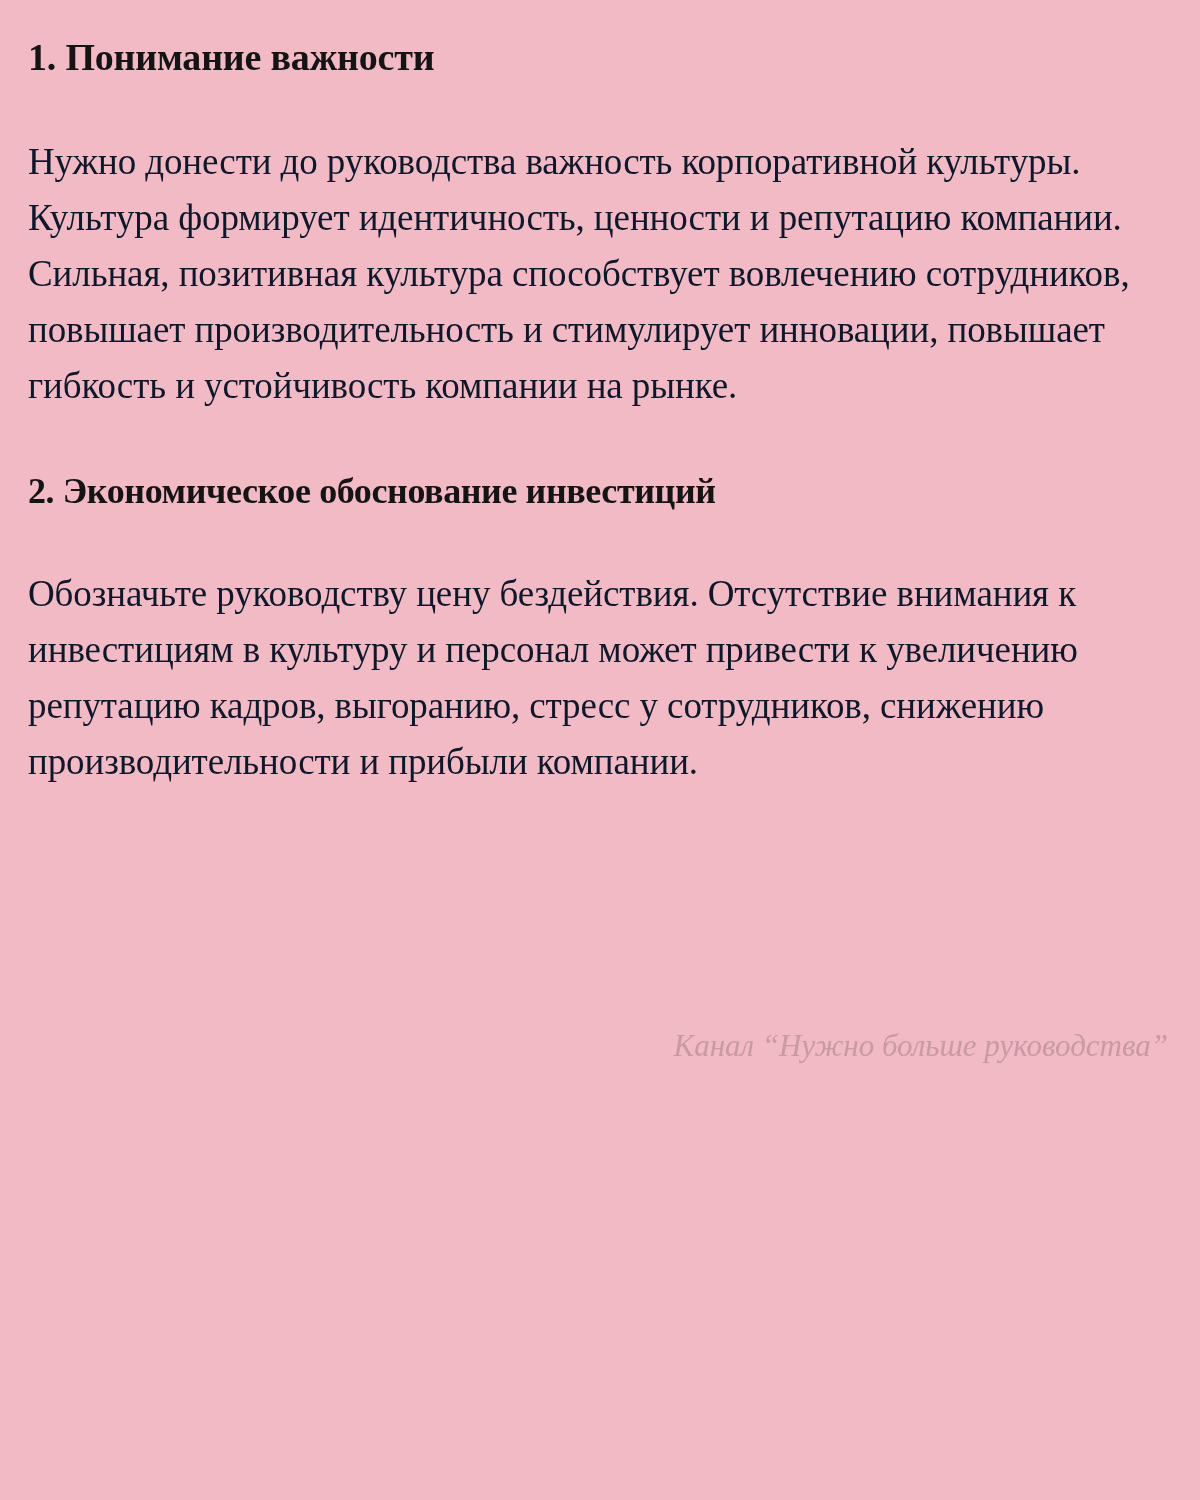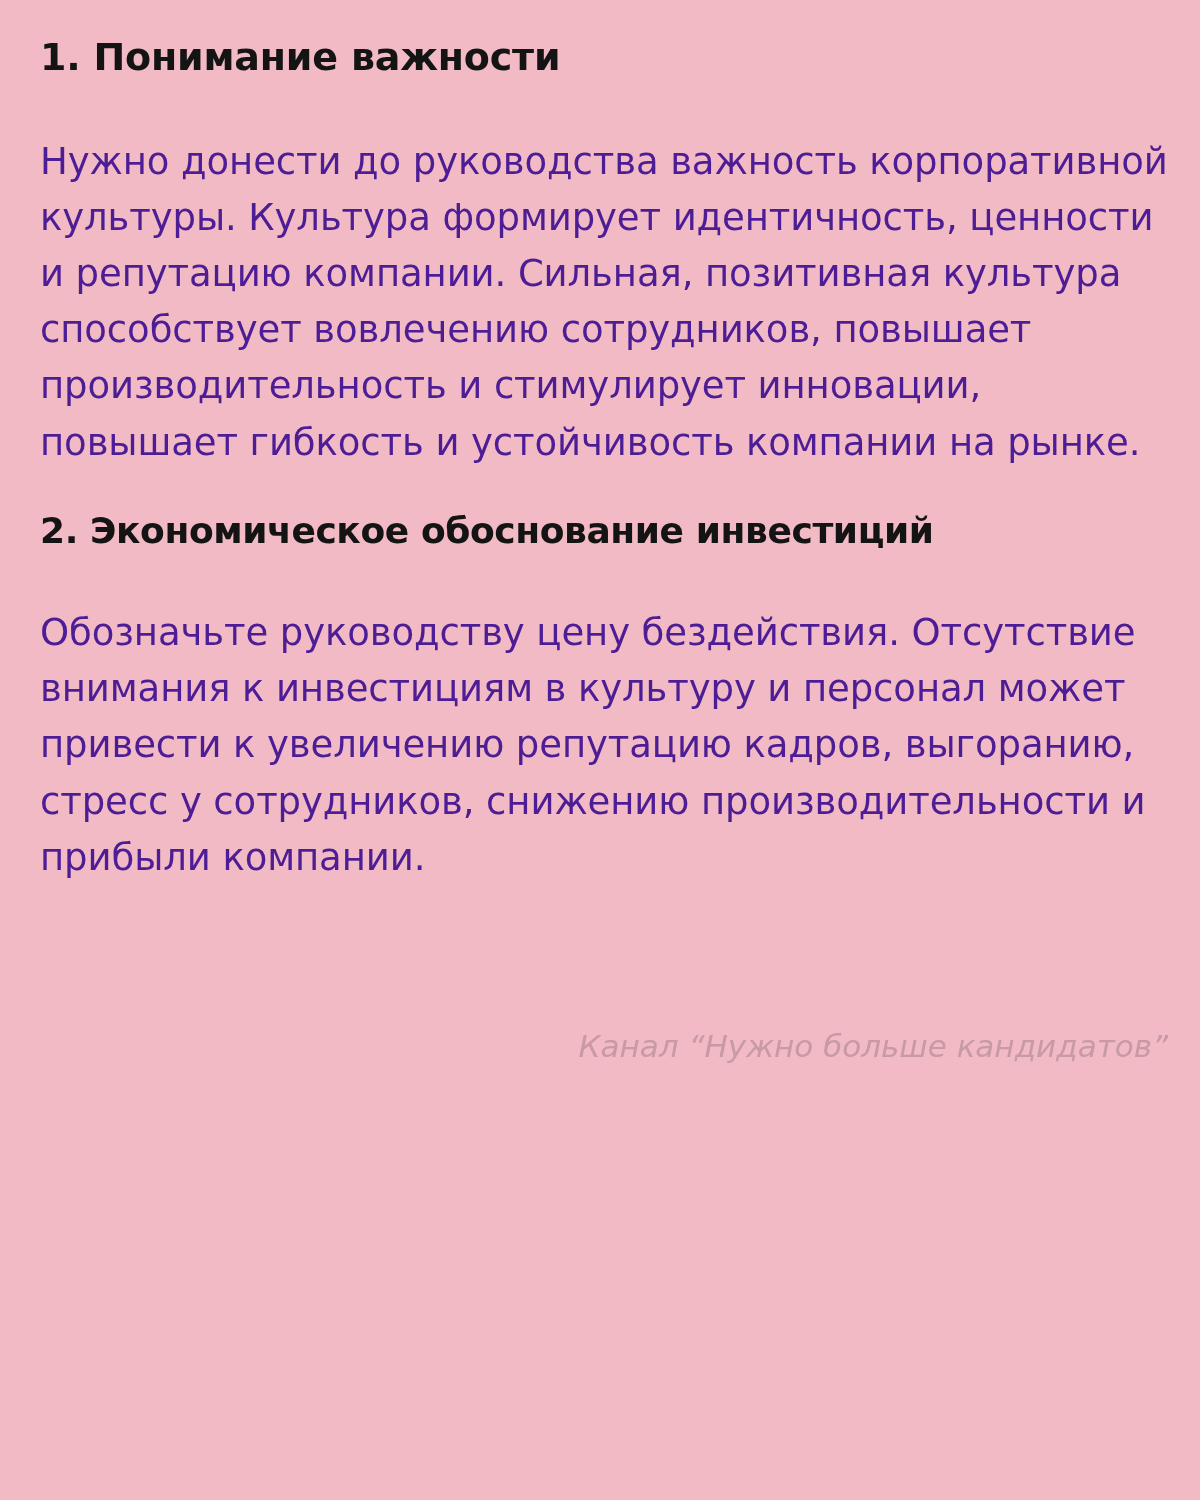--- a/index.html
+++ b/index.html
@@ -11,47 +11,48 @@
     height: 1500px;
     background: #f2bac4;
     font-family: "DejaVu Sans", "Liberation Sans", sans-serif;
     overflow: hidden;
   }
   .page {
     position: relative;
     width: 1200px;
     height: 1076px;
     box-sizing: border-box;
-    padding: 34px 32px 0 40px;
+    padding: 34px 32px 0 28px;
     background: #f2bac4;
+    font-family: Liberation Serif, serif;
   }
   .section {
     margin: 0;
   }
   .heading {
     font-size: 38px;
     font-weight: 700;
     color: #141414;
     line-height: 1.25;
     letter-spacing: -0.2px;
     margin: 0 0 8px 0;
   }
   .body-text {
     font-size: 37px;
     font-weight: 400;
-    color: #4c1d95;
+    color: #0f172a;
     line-height: 1.52;
     margin: 0;
     letter-spacing: -0.1px;
   }
   .section-1 .body-text {
     margin-top: 52px;
   }
   .section-2 {
-    margin-top: 37px;
+    margin-top: 54px;
   }
   .section-2 .heading {
     font-size: 36px;
     letter-spacing: -0.4px;
   }
   .section-2 .body-text {
     margin-top: 52px;
   }
   .footer {
     position: absolute;
@@ -73,15 +74,15 @@
   <div class="section section-1">
     <h2 class="heading">1. Понимание важности</h2>
     <p class="body-text">Нужно донести до руководства важность корпоративной культуры. Культура формирует идентичность, ценности и репутацию компании. Сильная, позитивная культура способствует вовлечению сотрудников, повышает производительность и стимулирует инновации, повышает гибкость и устойчивость компании на рынке.</p>
   </div>
 
   <div class="section section-2">
     <h2 class="heading">2. Экономическое обоснование инвестиций</h2>
     <p class="body-text">Обозначьте руководству цену бездействия. Отсутствие внимания к инвестициям в культуру и персонал может привести к увеличению репутацию кадров, выгоранию, стресс у сотрудников, снижению производительности и прибыли компании.</p>
   </div>
 
-  <div class="footer">Канал “Нужно больше кандидатов”</div>
+  <div class="footer">Канал “Нужно больше руководства”</div>
 
 </div>
 
 </body></html>

